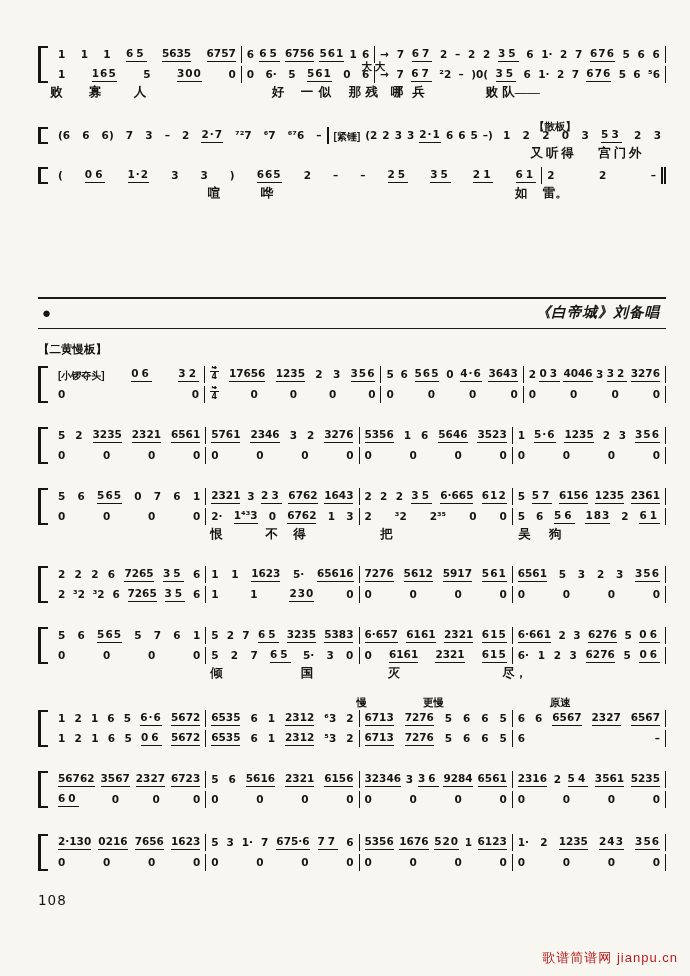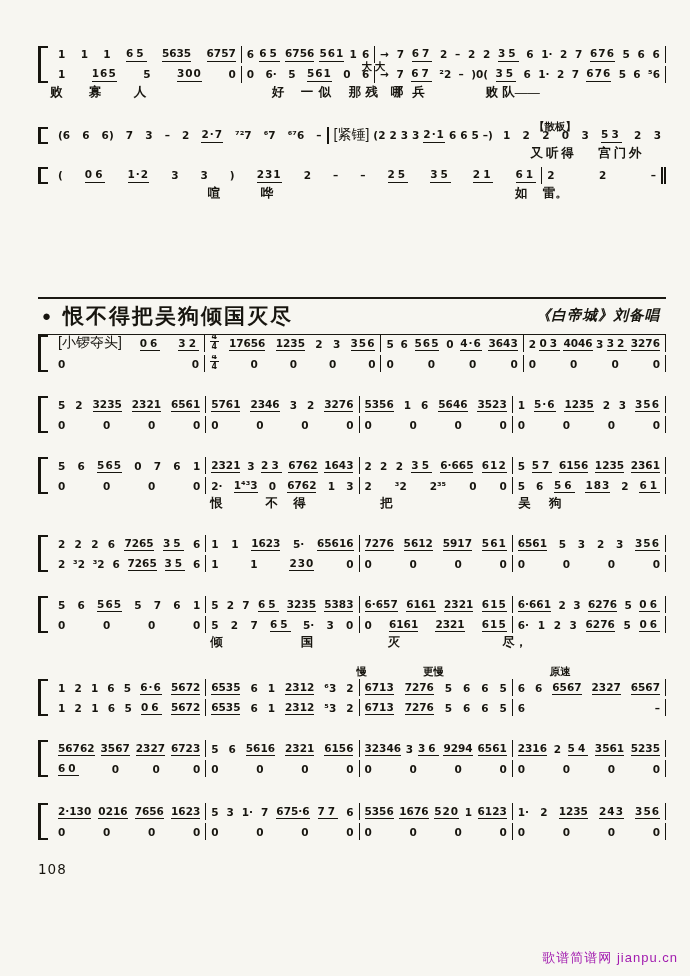--- a/index.html
+++ b/index.html
@@ -15,21 +15,21 @@
   .sysin{display:flex}
   .br{flex:0 0 7px;border-left:3px solid #17150f;border-top:2.5px solid #17150f;border-bottom:2.5px solid #17150f;margin-right:5px}
   .rowwrap{flex:1;display:flex;flex-direction:column;gap:3px;min-width:0}
   .row{display:flex;height:17px;font:700 10.5px/1.1 "DejaVu Sans",sans-serif;white-space:nowrap}
   .m{flex:1 1 0;display:flex;justify-content:space-between;align-items:flex-end;
      padding:0 5px 1px 5px;border-right:1.4px solid #17150f;min-width:0;overflow:hidden}
   .tk{display:inline-block;padding-bottom:1px}
   .ul{border-bottom:1.5px solid #17150f}
   .w2{letter-spacing:3px}
   .w3{letter-spacing:1px}
-  .cjk{font-family:"Liberation Sans",sans-serif;font-size:14px;font-weight:400}
+  .cjk{font-family:"Liberation Sans",sans-serif;font-size:10px;font-weight:700}
   .ts{display:inline-flex;flex-direction:column;align-items:center;font:700 8px/1.15 "DejaVu Sans",sans-serif}
   .ts .tsn{padding:0 1.5px}
   .ts .tsn:first-child{border-bottom:1px solid #17150f}
   .lyrline{position:relative;height:19px;margin-left:12px}
   .lyr{position:absolute;top:3px;font:600 12.5px/1 "Liberation Serif",serif;white-space:nowrap}
   .ann{position:absolute;font:700 10.5px/1 "Liberation Sans",sans-serif;white-space:nowrap}
 
   
   #t1{margin-bottom:10px}
   #t1 .m:nth-child(1){flex:0 0 29%}
@@ -54,21 +54,21 @@
   .rule-top{border-top:2.5px solid #1b1913}
   .rule-bottom{border-top:1.8px solid #1b1913}
   .title-row{display:flex;align-items:center;padding:5px 2px 7px 2px}
   .bullet{font-size:15px;margin:0 12px 0 2px}
   .title{margin:0;font:700 21px/1.1 "Liberation Sans",sans-serif;letter-spacing:2px}
   .attr{margin-left:auto;font:italic 600 14.5px/1.1 "Liberation Serif",serif;letter-spacing:1px;padding-right:4px}
   .section-label{margin:15px 0 10px 0;font:700 11.5px/1 "Liberation Sans",sans-serif}
 
   
   .pagenum{display:inline-block;margin-top:15px;font:400 13.5px/1 "DejaVu Sans",sans-serif;letter-spacing:1px}
-  .watermark{position:absolute;right:12px;bottom:12px;font:400 13px/1 "Liberation Sans",sans-serif;color:#a21caf;letter-spacing:1px}
+  .watermark{position:absolute;right:12px;bottom:12px;font:400 13px/1 "Liberation Sans",sans-serif;color:#b91c1c;letter-spacing:1px}
 </style>
 </head>
 <body>
 
 <div class="page">
 
   <section id="top-piece">
       <div class="sys" id="t1">
         <span class="ann" style="left: 51.5%; top: 15px;">大 大</span>
         <div class="sysin">
@@ -220,21 +220,21 @@
           <span class="br"></span>
           <div class="rowwrap">
             <div class="row">
               <div class="m">
                 <span class="tk">(</span>
                 <span class="tk ul w2">06</span>
                 <span class="tk ul w3">1·2</span>
                 <span class="tk">3</span>
                 <span class="tk">3</span>
                 <span class="tk">)</span>
-                <span class="tk ul w3">231</span>
+                <span class="tk ul w3">665</span>
                 <span class="tk">2</span>
                 <span class="tk">–</span>
                 <span class="tk">–</span>
                 <span class="tk ul w2">25</span>
                 <span class="tk ul w2">35</span>
                 <span class="tk ul w2">21</span>
                 <span class="tk ul w2">61</span>
               </div>
               <div class="m">
                 <span class="tk">2</span>
@@ -250,26 +250,26 @@
           <span class="lyr" style="left: 75.5%;">如</span>
           <span class="lyr" style="left: 80%;">雷。</span>
         </div>
       </div>
     </section>
 
   <div class="title-block">
     <div class="rule-top"></div>
     <div class="title-row">
       <span class="bullet">●</span>
-      <h1 class="title">恨不得把吴狗倾国灭尽</h1>
       <span class="attr">《白帝城》刘备唱</span>
     </div>
     <div class="rule-bottom"></div>
   </div>
 
+  <div class="section-label">【二黄慢板】</div>
 
   <section id="main-piece">
       <div class="sys" id="s1">
         <div class="sysin">
           <span class="br"></span>
           <div class="rowwrap">
             <div class="row">
               <div class="m">
                 <span class="tk cjk">[小锣夺头]</span>
                 <span class="tk ul w2">06</span>
@@ -713,21 +713,21 @@
                 <span class="tk">5</span>
                 <span class="tk">6</span>
                 <span class="tk ul">5616</span>
                 <span class="tk ul">2321</span>
                 <span class="tk ul">6156</span>
               </div>
               <div class="m">
                 <span class="tk ul">32346</span>
                 <span class="tk">3</span>
                 <span class="tk ul w2">36</span>
-                <span class="tk ul">9294</span>
+                <span class="tk ul">9284</span>
                 <span class="tk ul">6561</span>
               </div>
               <div class="m">
                 <span class="tk ul">2316</span>
                 <span class="tk">2</span>
                 <span class="tk ul w2">54</span>
                 <span class="tk ul">3561</span>
                 <span class="tk ul">5235</span>
               </div>
             </div>

